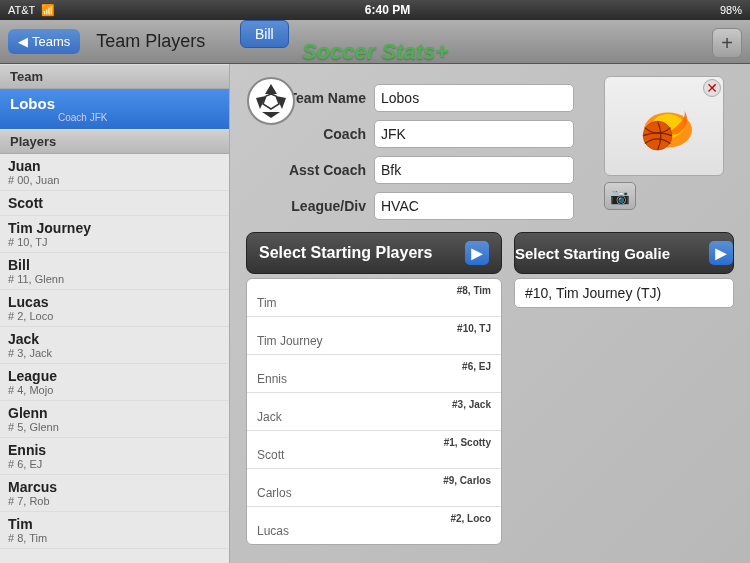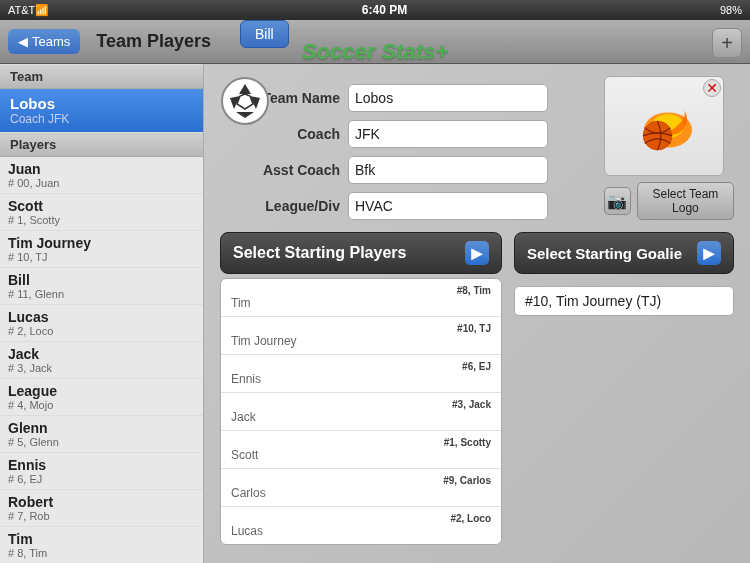--- a/index.html
+++ b/index.html
@@ -16,21 +16,21 @@
     #status-bar {
       height: 20px;
       background: linear-gradient(to bottom, #4a4a4a, #2a2a2a);
       display: flex;
       align-items: center;
       justify-content: space-between;
       padding: 0 8px;
       color: white;
       font-size: 11px;
     }
-    #status-left { display: flex; align-items: center; }
+    #status-left { display: flex; align-items: center; gap: 6px; }
     #status-center { font-weight: bold; font-size: 12px; }
     #status-right { font-size: 11px; }
 
     
     #nav-bar {
       height: 44px;
       background: linear-gradient(to bottom, #b0b0b0, #888888);
       display: flex;
       align-items: center;
       padding: 0 8px;
@@ -44,21 +44,21 @@
       border-radius: 6px;
       padding: 5px 10px;
       font-size: 13px;
       display: flex;
       align-items: center;
       gap: 4px;
       cursor: pointer;
     }
     #nav-title {
       font-size: 18px;
-      font-weight: bold;
+      font-weight: normal;
       color: #222;
       margin-left: 10px;
     }
     #done-button {
       background: linear-gradient(to bottom, #5b8fd4, #3a6fc4);
       color: white;
       border: 1px solid #2a5aaa;
       border-radius: 6px;
       padding: 5px 14px;
       font-size: 14px;
@@ -91,21 +91,21 @@
     }
 
     
     #main-layout {
       display: flex;
       height: calc(563px - 64px);
     }
 
     
     #sidebar {
-      width: 204px;
+      width: 230px;
       background: #e8e8e8;
       border-right: 1px solid #aaa;
       overflow-y: auto;
       flex-shrink: 0;
     }
     .sidebar-section-header {
       background: linear-gradient(to bottom, #d0d0d0, #b8b8b8);
       padding: 4px 10px;
       font-size: 13px;
       font-weight: bold;
@@ -120,21 +120,22 @@
     .sidebar-team-item.selected {
       background: linear-gradient(to bottom, #4a8fe8, #2a6fd0);
     }
     .sidebar-team-item.selected .team-name {
       color: white;
       font-weight: bold;
       font-size: 15px;
     }
     .sidebar-team-item.selected .team-coach {
       color: #cce;
-      font-size: 12px;
+      font-size: 10px;
+      margin-left: 48px;
     }
     .team-name { font-size: 15px; font-weight: bold; color: #222; }
     .team-coach { font-size: 12px; color: #555; }
 
     .sidebar-player-item {
       padding: 4px 8px;
       border-bottom: 1px solid #ddd;
       cursor: pointer;
     }
     .player-name { font-size: 14px; font-weight: bold; color: #222; }
@@ -305,26 +306,26 @@
       width: 220px;
     }
     #select-goalie-btn {
       display: flex;
       align-items: center;
       justify-content: space-between;
       background: linear-gradient(to bottom, #555, #333);
       color: white;
       border: 1px solid #222;
       border-radius: 8px;
-      padding: 8px 12px;
+      padding: 8px 0;
       font-size: 15px;
       font-weight: bold;
       cursor: pointer;
       width: 100%;
-      margin-bottom: 12px;
+      margin-bottom: 4px;
     }
     #select-goalie-btn .chevron {
       width: 24px;
       height: 24px;
       background: linear-gradient(to bottom, #5b8fd4, #2a6fd0);
       border-radius: 5px;
       display: flex;
       align-items: center;
       justify-content: center;
       color: white;
@@ -388,21 +389,20 @@
     </div>
     <div class="sidebar-section-header">Players</div>
 
     <div id="players-container">
         <div class="sidebar-player-item">
     <div class="player-name">Juan</div>
     <div class="player-number"># 00, Juan</div>
   </div>
         <div class="sidebar-player-item">
     <div class="player-name">Scott</div>
-    <div class="player-number"># 1, Scotty</div>
   </div>
         <div class="sidebar-player-item">
     <div class="player-name">Tim Journey</div>
     <div class="player-number"># 10, TJ</div>
   </div>
         <div class="sidebar-player-item">
     <div class="player-name">Bill</div>
     <div class="player-number"># 11, Glenn</div>
   </div>
         <div class="sidebar-player-item">
@@ -419,21 +419,21 @@
   </div>
         <div class="sidebar-player-item">
     <div class="player-name">Glenn</div>
     <div class="player-number"># 5, Glenn</div>
   </div>
         <div class="sidebar-player-item">
     <div class="player-name">Ennis</div>
     <div class="player-number"># 6, EJ</div>
   </div>
         <div class="sidebar-player-item">
-    <div class="player-name">Robert</div>
+    <div class="player-name">Marcus</div>
     <div class="player-number"># 7, Rob</div>
   </div>
         <div class="sidebar-player-item">
     <div class="player-name">Tim</div>
     <div class="player-number"># 8, Tim</div>
   </div>
       </div>
   </div>
 
   <div id="content">
@@ -466,21 +466,20 @@
           <path d="M26,42 Q42,56 58,42" stroke="#7a2200" stroke-width="1.5" fill="none"></path>
           <path d="M26,62 Q42,50 58,62" stroke="#7a2200" stroke-width="1.5" fill="none"></path>
 
           <path d="M60,45 Q80,30 75,20 Q85,35 70,48 Q65,52 60,50Z" fill="#ff6600" opacity="0.8"></path>
         </svg>
       </div>
       <div id="logo-actions">
         <button id="camera-button">
           <span>📷</span>
         </button>
-        <button id="select-logo-button">Select Team Logo</button>
       </div>
     </div>
 
     <div style="margin-top:8px; margin-left:10px;">
       <div class="form-row">
         <div class="form-label">Team Name</div>
         <input class="form-input" type="text" value="Lobos" style="">
       </div>
       <div class="form-row">
         <div class="form-label">Coach</div>

